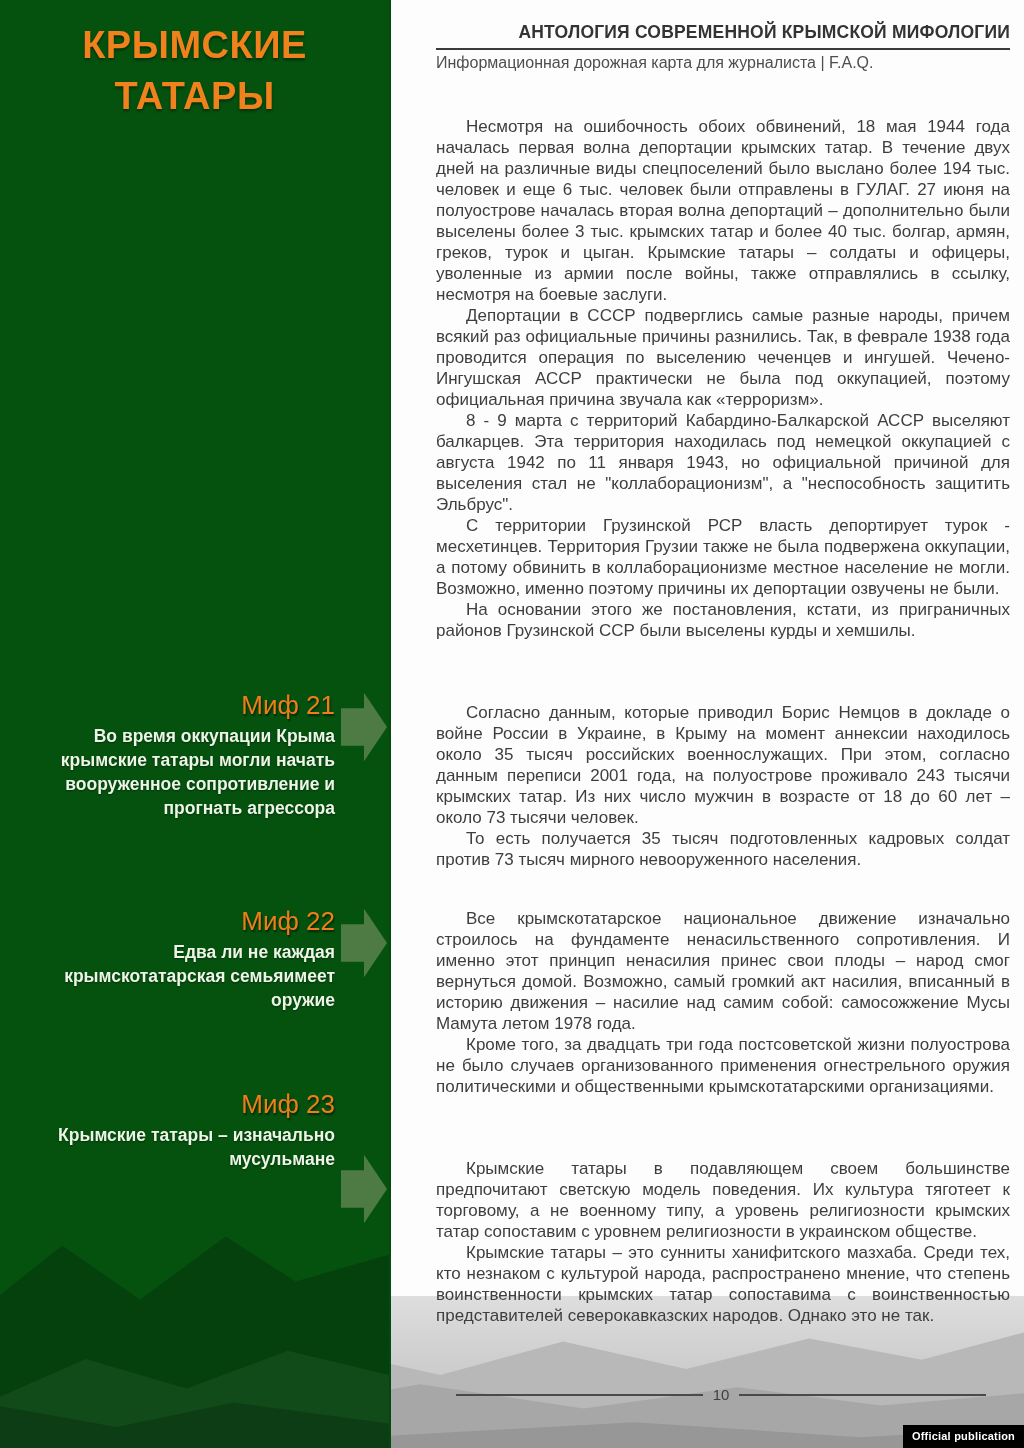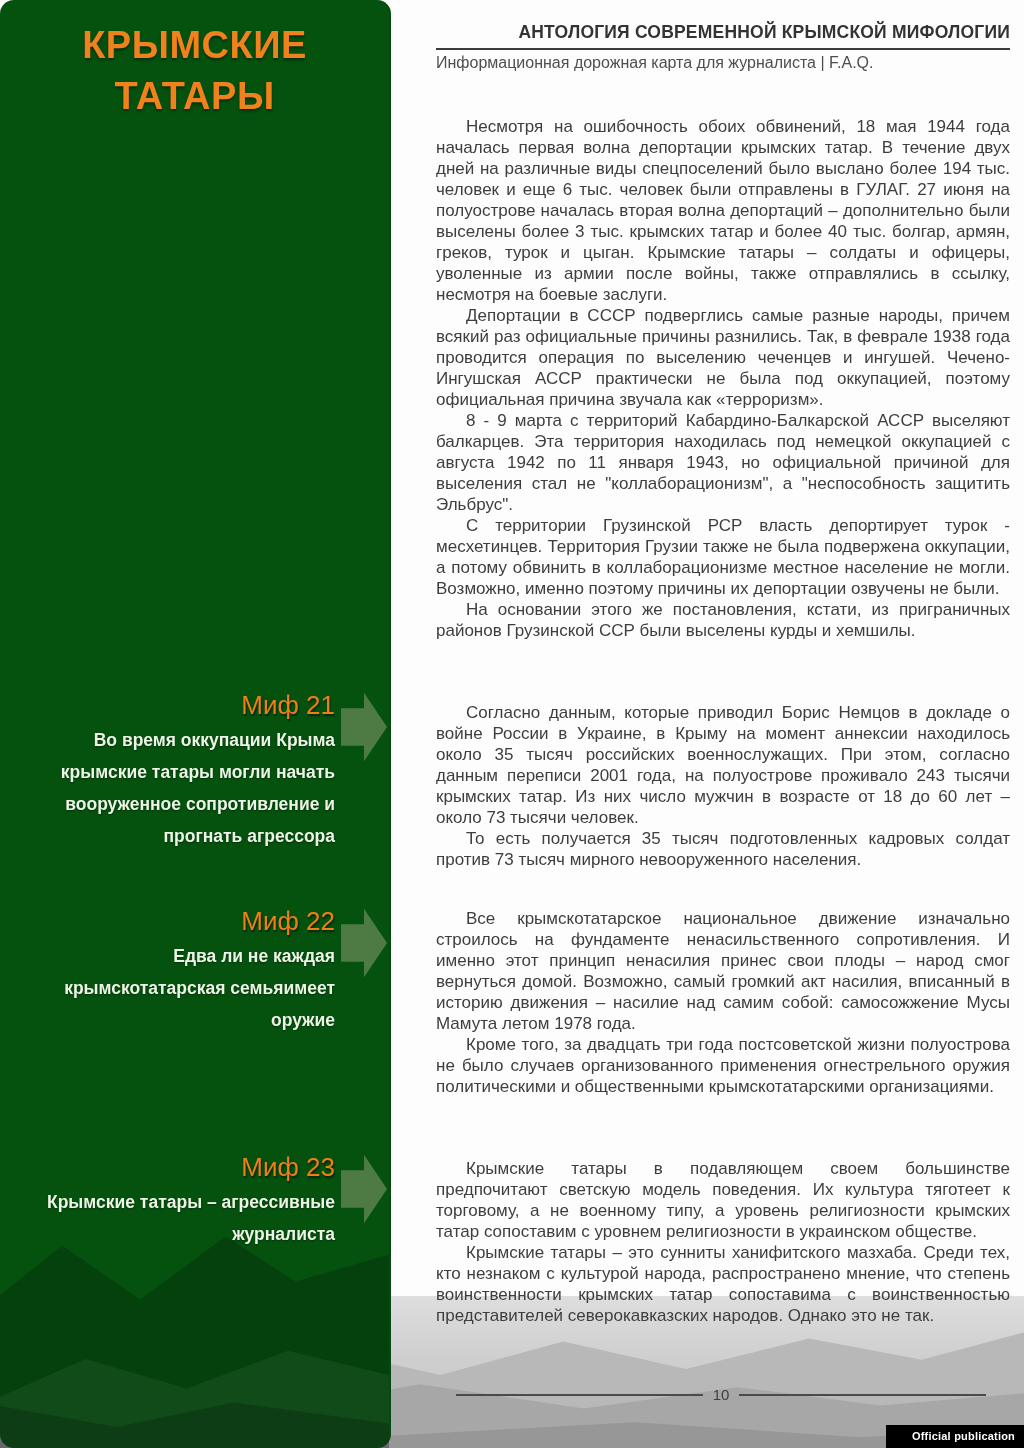--- a/index.html
+++ b/index.html
@@ -23,21 +23,20 @@
   .ridge.r2 { background:#a7a7a7;
     clip-path:polygon(0 82%, 12% 62%, 26% 76%, 41% 58%, 57% 74%, 72% 60%, 86% 72%, 100% 64%, 100% 100%, 0 100%); }
   .ridge.r3 { background:#979797;
     clip-path:polygon(0 100%, 0 88%, 16% 80%, 38% 92%, 62% 83%, 84% 93%, 100% 87%, 100% 100%); }
 
   
   .sidebar {
     position:absolute; left:0; top:0; width:389px; height:1448px;
     background:#05520f;
     border-right:2px solid #044a0e;
-    border-radius:14px;
   }
   .sb-ridge { position:absolute; left:0; right:0; bottom:0; }
   .sb-ridge.a { height:225px; background:rgba(0,0,0,0.20);
     clip-path:polygon(0 32%, 16% 10%, 36% 34%, 58% 6%, 76% 26%, 100% 14%, 100% 100%, 0 100%); }
   .sb-ridge.b { height:135px; background:rgba(255,255,255,0.055);
     clip-path:polygon(0 62%, 22% 34%, 48% 56%, 74% 28%, 100% 46%, 100% 100%, 0 100%); }
   .sb-ridge.c { height:70px; background:rgba(0,0,0,0.18);
     clip-path:polygon(0 100%, 0 40%, 30% 70%, 60% 35%, 100% 65%, 100% 100%); }
 
   .sidebar-title {
@@ -47,21 +46,21 @@
     text-shadow:0 2px 3px rgba(0,0,0,0.45);
   }
 
   .myth { position:absolute; left:18px; right:54px; text-align:right; }
   .myth-label {
     font-size:26px; font-weight:normal; color:#ef7e18;
     text-shadow:1px 2px 2px rgba(0,0,0,0.55); margin-bottom:3px;
   }
   .myth-claim {
     font-size:17.5px; font-weight:bold; color:#edf5e6;
-    line-height:32px; text-shadow:0 1px 2px rgba(0,0,0,0.40);
+    line-height:24px; text-shadow:0 1px 2px rgba(0,0,0,0.40);
   }
   .arrow-icon {
     position:absolute; right:2px; width:46px; height:78px;
     background:#557f49; opacity:.92;
     clip-path:polygon(0 26%, 50% 26%, 50% 6%, 100% 50%, 50% 94%, 50% 74%, 0 74%);
   }
 
   
   .col { position:absolute; left:436px; width:574px; }
 
@@ -80,21 +79,21 @@
   
   .footer {
     position:absolute; left:456px; width:530px; top:1386px;
     display:flex; align-items:center;
   }
   .footer-line { flex:1; height:0; border-top:2px solid #4a4a4a; }
   .page-number { padding:0 10px; font-size:15px; color:#3f3f3f; }
 
   .badge {
     position:absolute; right:0; bottom:0; background:#000; color:#fff;
-    font-size:11px; font-weight:bold; padding:5px 9px 6px 26px;
+    font-size:11px; font-weight:bold; padding:5px 9px 6px 9px;
     letter-spacing:.2px;
   }
 </style>
 </head>
 <body>
 
 <div class="page">
 
   <div class="photo-band">
     <div class="ridge r1"></div>
@@ -114,23 +113,23 @@
       <div class="myth-claim">Во время оккупации Крыма крымские татары могли начать вооруженное сопротивление и прогнать агрессора</div>
     </div>
     <div class="arrow-icon" style="top:688px;"></div>
 
     <div class="myth" style="top:906px;">
       <div class="myth-label">Миф 22</div>
       <div class="myth-claim">Едва ли не каждая крымскотатарская семьяимеет оружие</div>
     </div>
     <div class="arrow-icon" style="top:904px;"></div>
 
-    <div class="myth" style="top:1152px;">
+    <div class="myth" style="top:1089px;">
       <div class="myth-label">Миф 23</div>
-      <div class="myth-claim">Крымские татары – агрессивные журналиста</div>
+      <div class="myth-claim">Крымские татары – изначально мусульмане</div>
     </div>
     <div class="arrow-icon" style="top:1150px;"></div>
   </div>
 
   <div class="col" style="top:22px;">
     <div class="header-title">АНТОЛОГИЯ СОВРЕМЕННОЙ КРЫМСКОЙ МИФОЛОГИИ</div>
     <hr class="header-rule">
     <div class="header-subtitle">Информационная дорожная карта для журналиста | F.A.Q.</div>
   </div>
 

